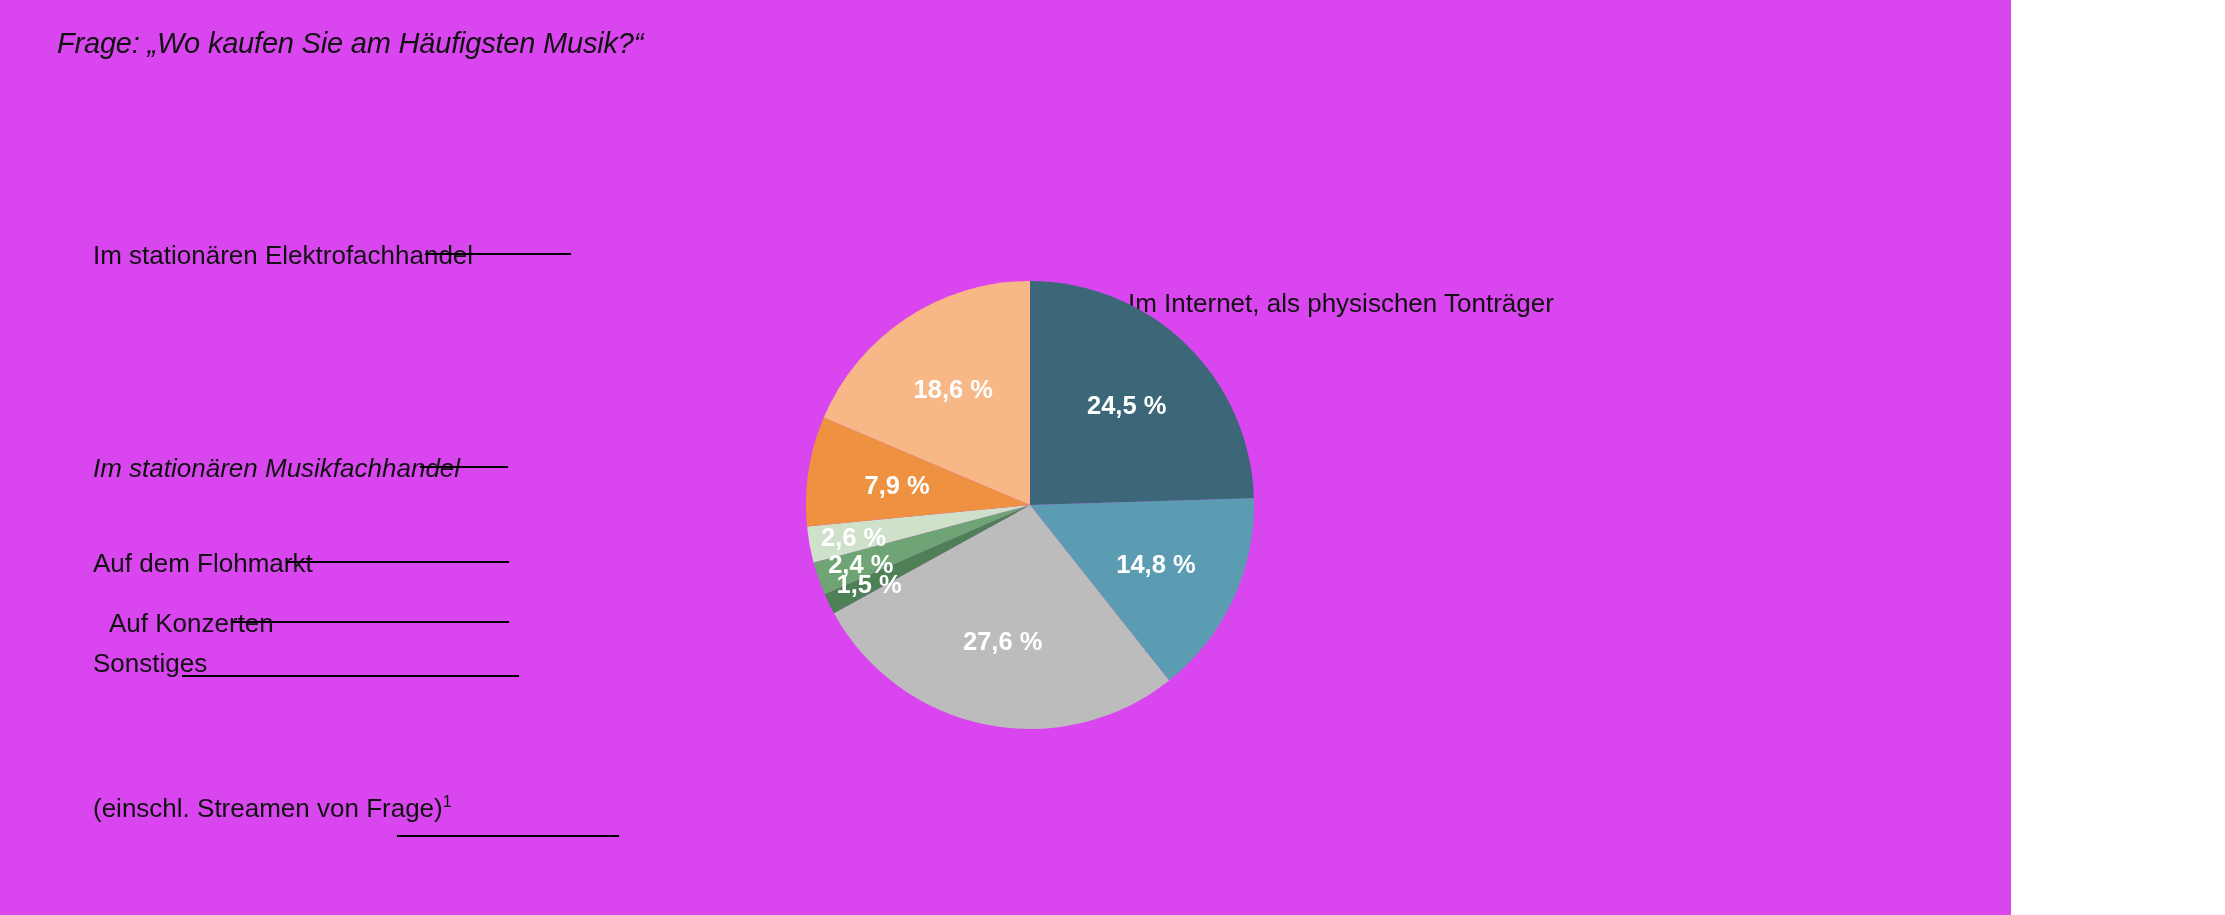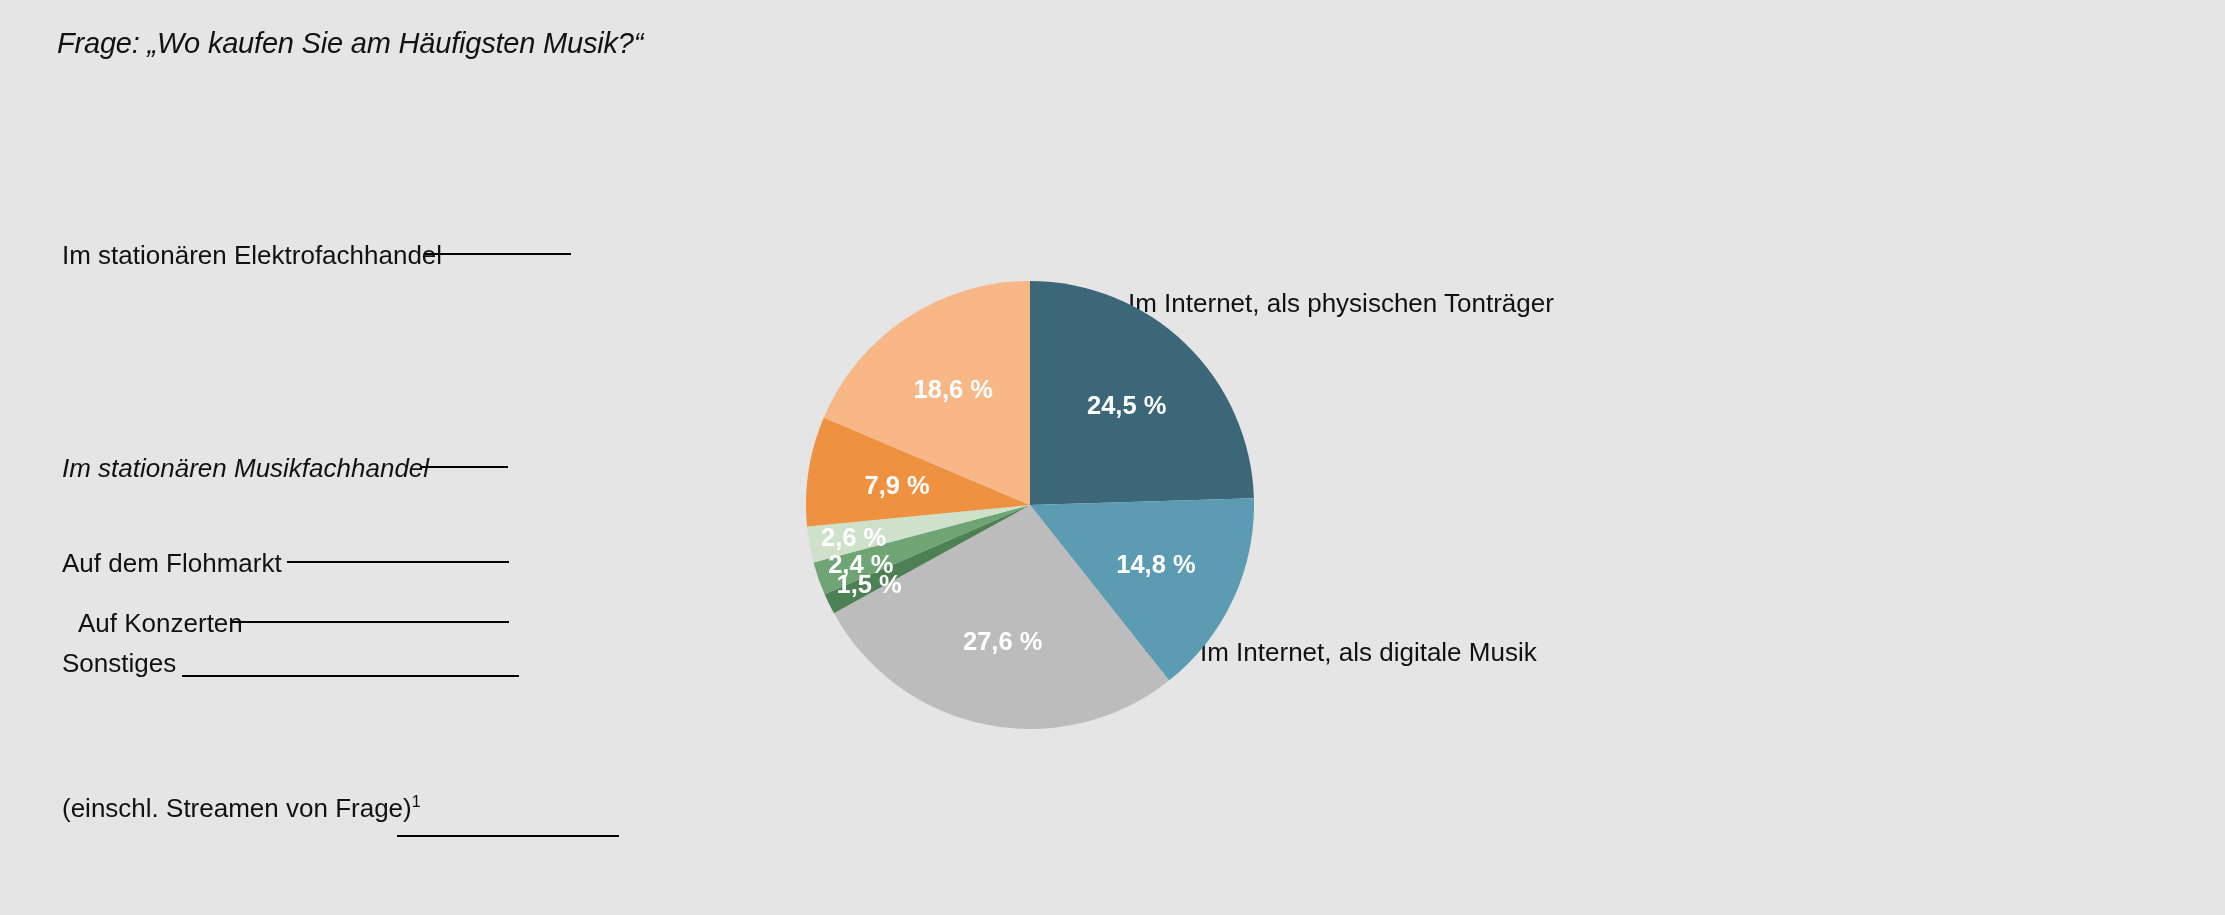--- a/index.html
+++ b/index.html
@@ -7,23 +7,23 @@
     margin: 0;
     padding: 0;
     background: #ffffff;
   }
   body {
     font-family: "Liberation Sans", sans-serif;
     color: #1a1a1a;
   }
   #canvas {
     position: relative;
-    width: 2225px;
+    width: 2011px;
     height: 915px;
-    background: #e5e5e5;
+    background: #d946ef;
     overflow: hidden;
   }
 
   
   #chart-title {
     position: absolute;
     left: 57px;
     top: 27px;
     font-size: 29px;
     font-style: italic;
@@ -61,21 +61,21 @@
   
   .callout {
     position: absolute;
     font-size: 26px;
     font-weight: 400;
     line-height: 1.30;
     color: #111111;
     white-space: nowrap;
   }
   .callout.right { text-align: center; }
-  .callout.left  { text-align: left; }
+  .callout.left  { text-align: left; margin-left: 31px; }
   .callout sup {
     font-size: 0.62em;
     vertical-align: super;
     line-height: 0;
   }
 </style>
 </head>
 <body>
 
 <div id="canvas">
@@ -113,23 +113,20 @@
     </div>
   </div>
   <div class="leader" style="left:397px; top:835px; width:222px;"></div>
 
   <div class="leader" style="left:1013px; top:301px; width:96px;"></div>
   <div class="callout right" style="left:1128px; top:287px;">
     <span>Im Internet, als physischen Tonträger</span>
   </div>
 
   <div class="leader" style="left:1040px; top:650px; width:136px;"></div>
-  <div class="callout right" style="left:1200px; top:636px;">
-    <span>Im Internet, als digitale Musik</span>
-  </div>
 
   <div id="pie-wrap">
     <svg id="pie-svg" viewBox="0 0 450 450" xmlns="http://www.w3.org/2000/svg">
       <g id="slices">
           <path d="M 225 225 L 225.00 1.00 A 224 224 0 0 1 448.90 218.31 Z" fill="#3c6778"></path>
           <path d="M 225 225 L 448.90 218.31 A 224 224 0 0 1 364.07 400.60 Z" fill="#5c9cb3"></path>
           <path d="M 225 225 L 364.07 400.60 A 224 224 0 0 1 28.93 333.32 Z" fill="#bcbcbc"></path>
           <path d="M 225 225 L 28.93 333.32 A 224 224 0 0 1 19.60 314.37 Z" fill="#4d8055"></path>
           <path d="M 225 225 L 19.60 314.37 A 224 224 0 0 1 8.50 282.46 Z" fill="#6fa575"></path>
           <path d="M 225 225 L 8.50 282.46 A 224 224 0 0 1 2.03 246.45 Z" fill="#cfe0cb"></path>

